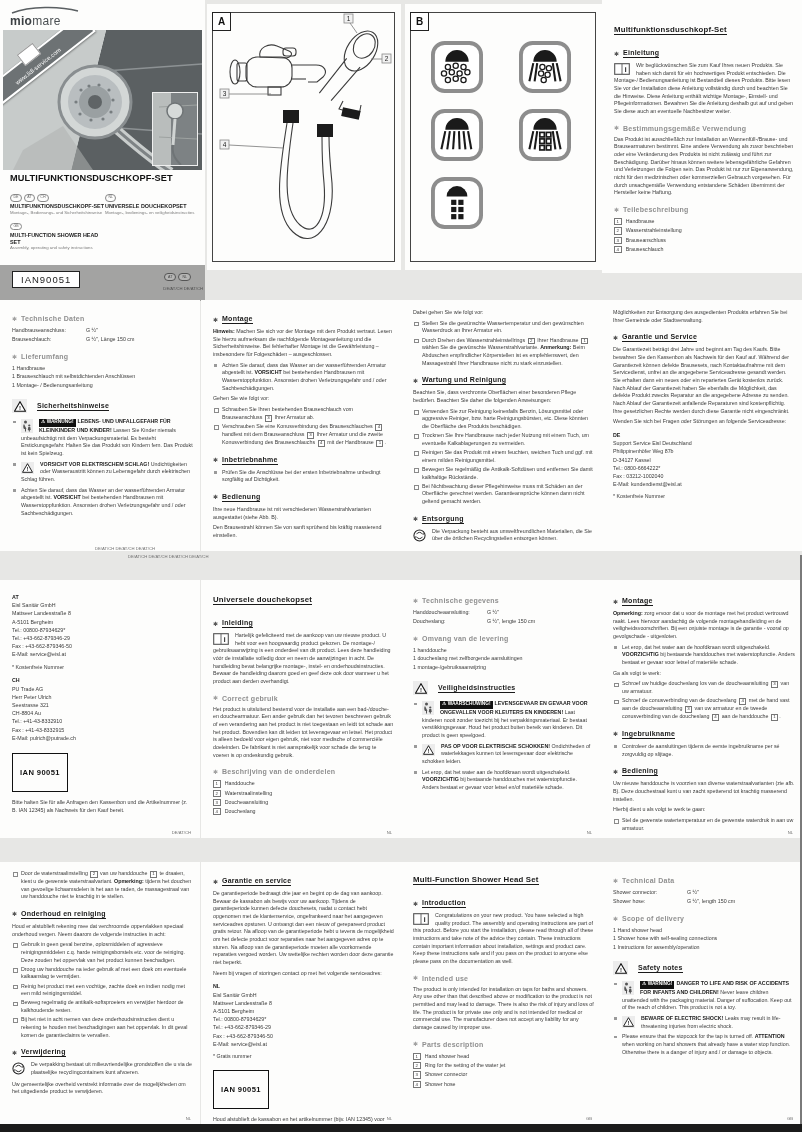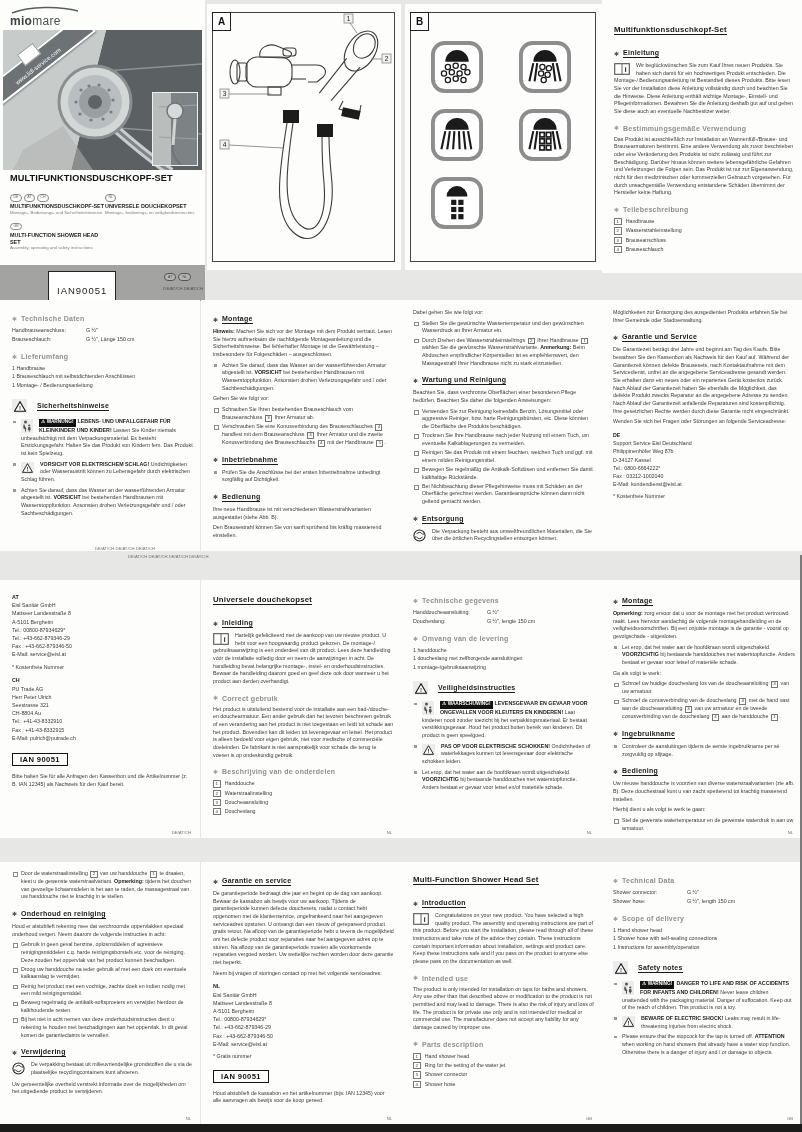--- a/index.html
+++ b/index.html
@@ -27,21 +27,21 @@
   .steps{margin:2px 0;}
   .step{position:relative;padding-left:9px;font-size:5.3px;line-height:1.45;margin:1.5px 0;}
   .step::before{content:"";position:absolute;left:1px;top:2.2px;width:2.6px;height:2.6px;border:0.7px solid #8a8a8a;}
   .warn{position:relative;padding-left:9px;font-size:5.3px;line-height:1.45;margin:3px 0;}
   .warn::before{content:"";position:absolute;left:1px;top:2.4px;width:2.6px;height:2.6px;background:#9a9a9a;}
   .badge{display:inline-block;background:#111;color:#fff;font-weight:bold;font-size:4.8px;
          padding:0.5px 2px;margin-right:2px;}
   .pref{display:inline-block;border:0.6px solid #777;color:#333;font-size:4.4px;line-height:1.1;
         padding:0 1.4px;margin:0 1px;background:#fff;vertical-align:baseline;}
   .addr{font-size:5.3px;line-height:1.55;margin:5px 0;}
-  .ian{display:inline-block;border:1.2px solid #111;padding:1px 7px;font-weight:bold;
+  .ian{display:inline-block;border:1.2px solid #111;padding:14px 7px;font-weight:bold;
        font-size:7.6px;color:#111;margin:6px 0 4px;letter-spacing:.4px;}
   .icobox{float:left;margin:1px 6px 1px 0;background:#ececec;display:flex;align-items:center;justify-content:center;}
   .parts .prow{display:flex;align-items:center;gap:4px;font-size:5.3px;line-height:1.75;}
   .pnum{display:inline-block;border:0.7px solid #777;font-size:4.4px;line-height:1.2;
         padding:0 1.6px;background:#fff;flex:none;}
   b{color:#222;}
   
   .foot{position:absolute;font-size:4.2px;color:#6f6f6f;white-space:nowrap;}
   .code{position:absolute;bottom:3px;right:9px;font-size:4.2px;color:#6f6f6f;}
   
@@ -62,21 +62,21 @@
   .cov-title{position:absolute;left:10px;top:173px;font-size:9.2px;font-weight:bold;color:#111;letter-spacing:.1px;}
   .langs{position:absolute;left:10px;top:194px;width:190px;display:flex;}
   .lcol{width:96px;}
   .lentry{margin-bottom:7px;}
   .tags{display:flex;gap:2px;margin-bottom:1.5px;}
   .tag{border:0.6px solid #888;border-radius:4px;font-size:3.6px;color:#666;padding:0 2.4px;line-height:1.6;}
   .lname{font-size:5.4px;font-weight:bold;color:#222;line-height:1.25;}
   .lsub{font-size:4.3px;color:#7d7d7d;line-height:1.3;}
   .band{position:absolute;left:0;bottom:0;width:100%;height:36px;background:#a3a3a2;}
   .ianbox{position:absolute;left:12px;top:6px;background:#fff;border:1px solid #222;
-          padding:13px 8px;font-size:9.5px;letter-spacing:1px;color:#222;margin-left:36px;}
+          padding:2px 8px;font-size:9.5px;letter-spacing:1px;color:#222;}
   .ovals{position:absolute;right:14px;top:8px;display:flex;gap:2px;}
   .oval{border:0.7px solid #555;border-radius:5px;font-size:3.6px;color:#444;padding:0 3px;line-height:1.7;background:#b5b5b4;}
   .band-codes{position:absolute;right:2px;top:21px;font-size:4.2px;color:#4e4e4e;white-space:nowrap;}
   
   #panelA{left:207px;top:4px;width:194px;height:266px;}
   #panelB{left:405px;top:4px;width:197px;height:266px;}
   .dbox{position:absolute;left:5px;top:8px;right:6px;bottom:8px;border:1px solid #444;}
   .dlabel{position:absolute;left:-1px;top:-1px;width:17px;height:17px;border:1.6px solid #222;
           background:#fff;display:flex;align-items:center;justify-content:center;
           font-weight:bold;font-size:10px;color:#111;}

